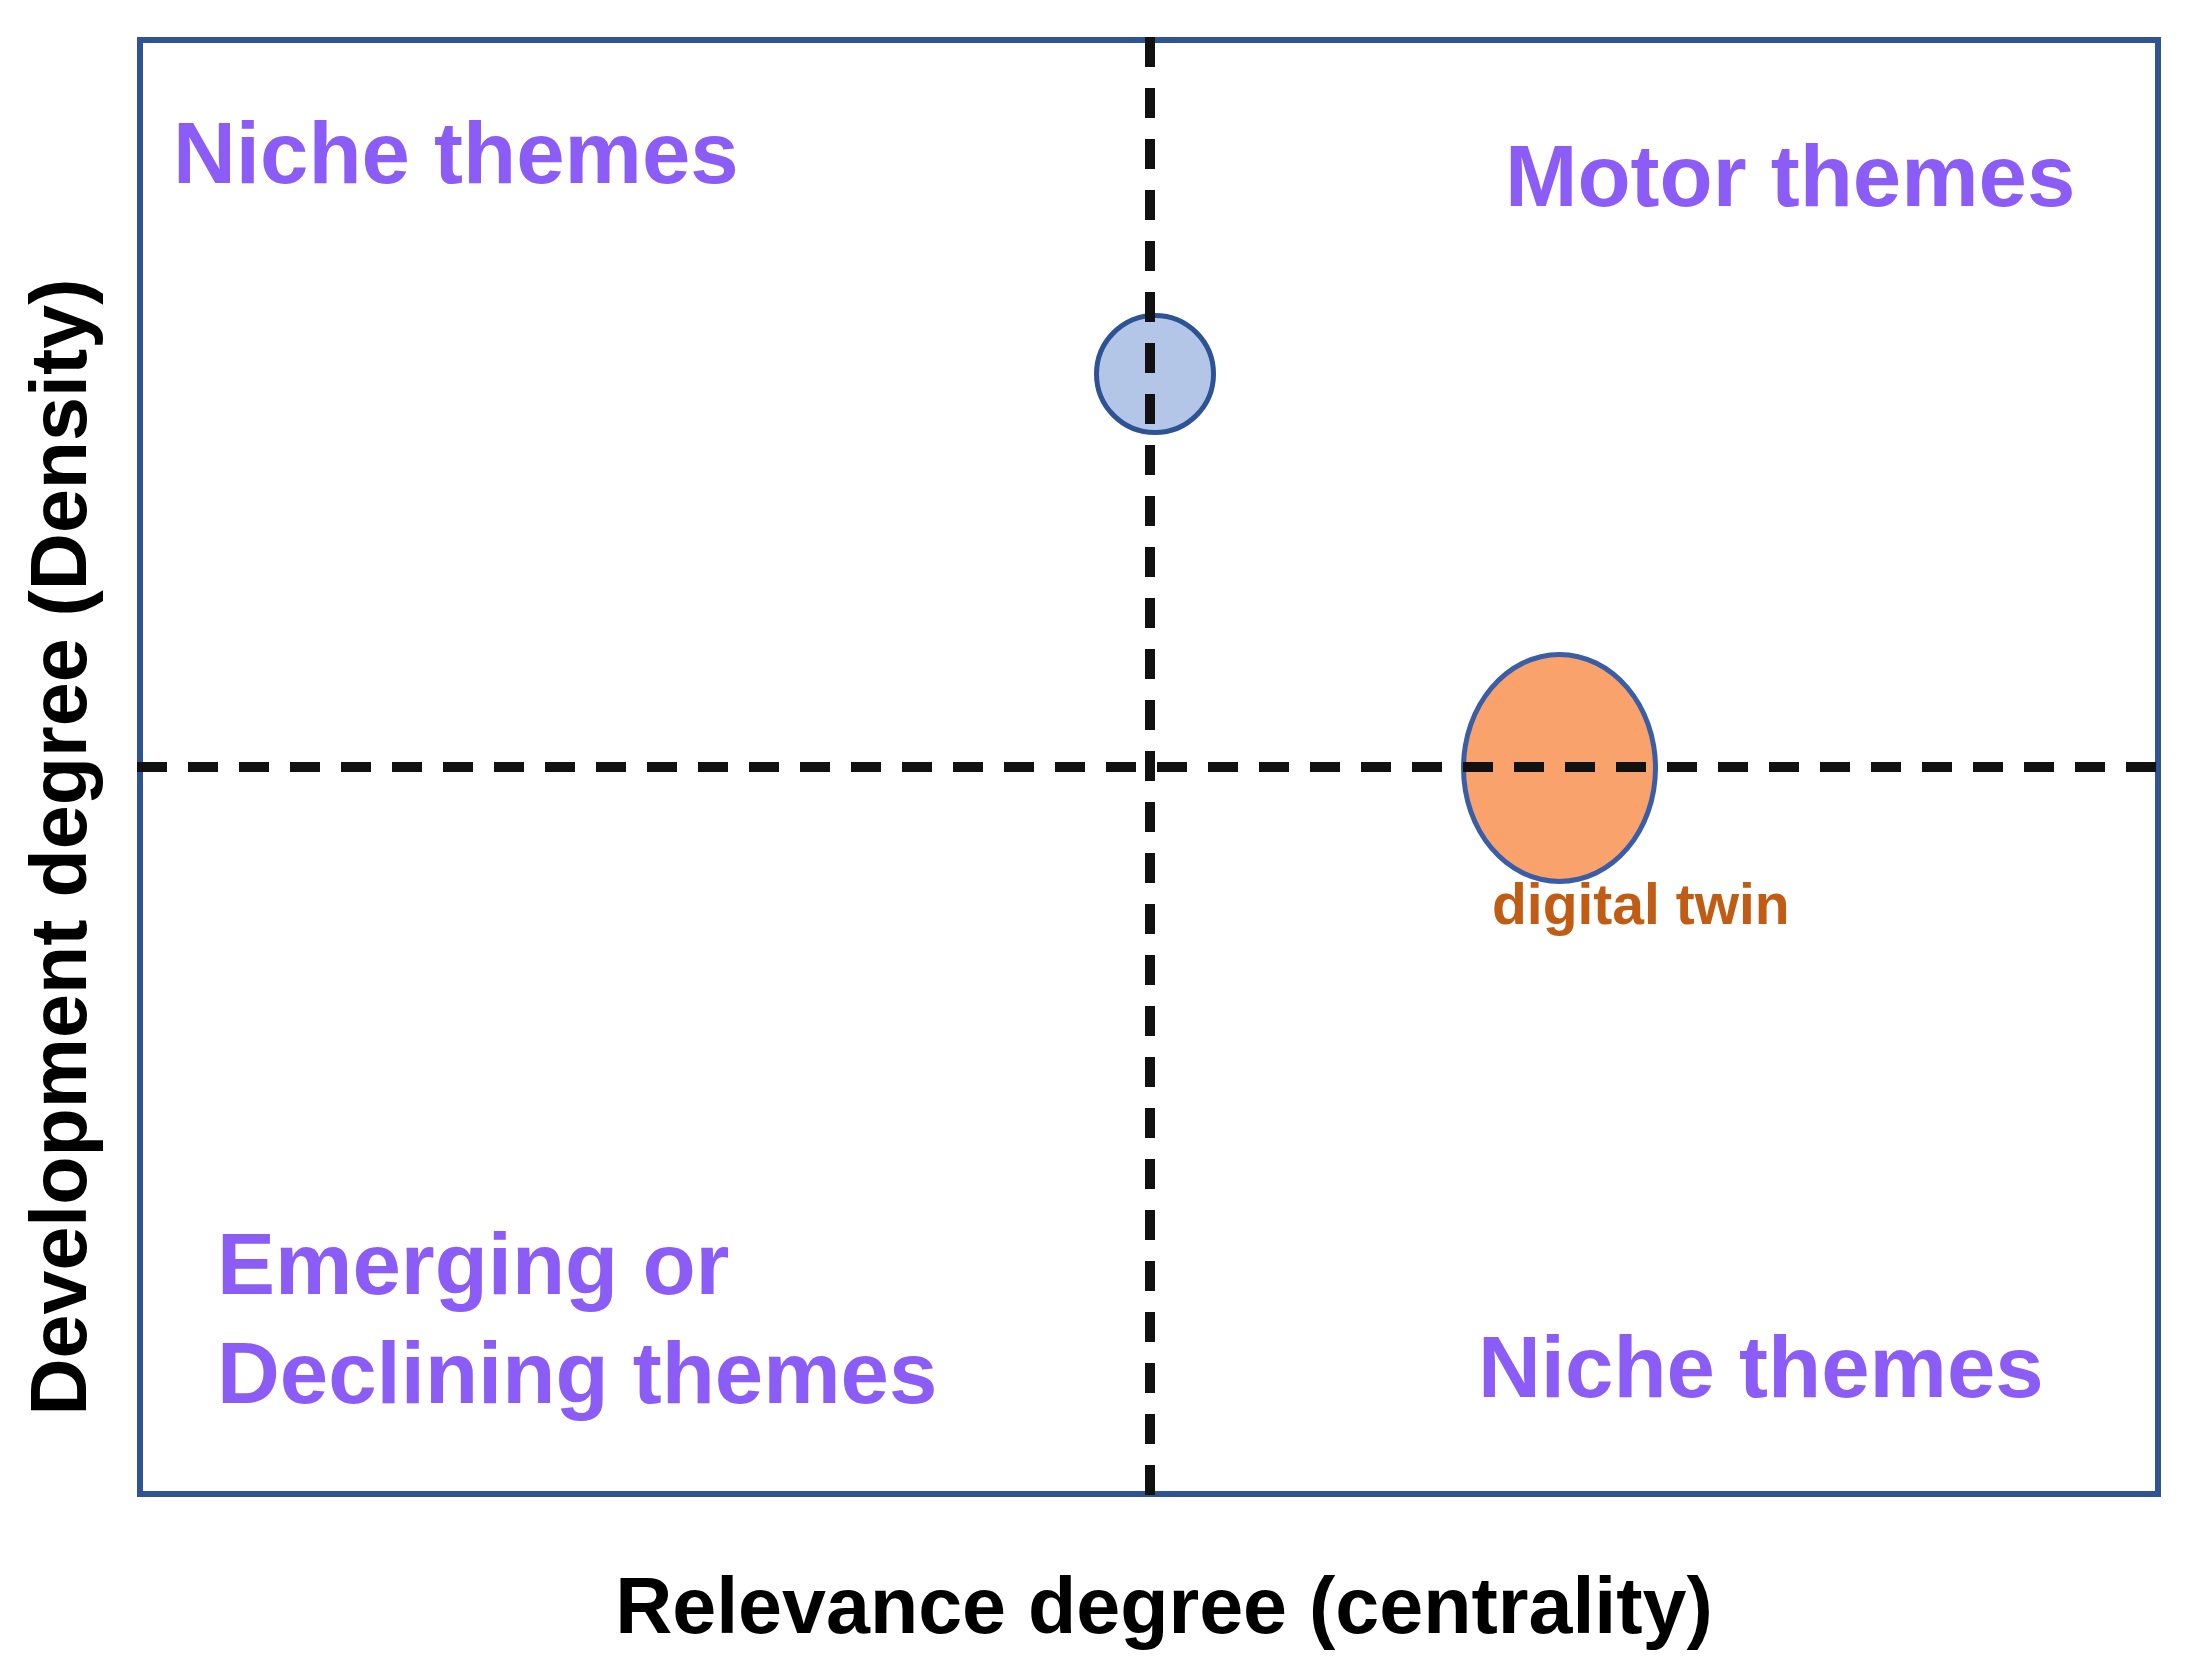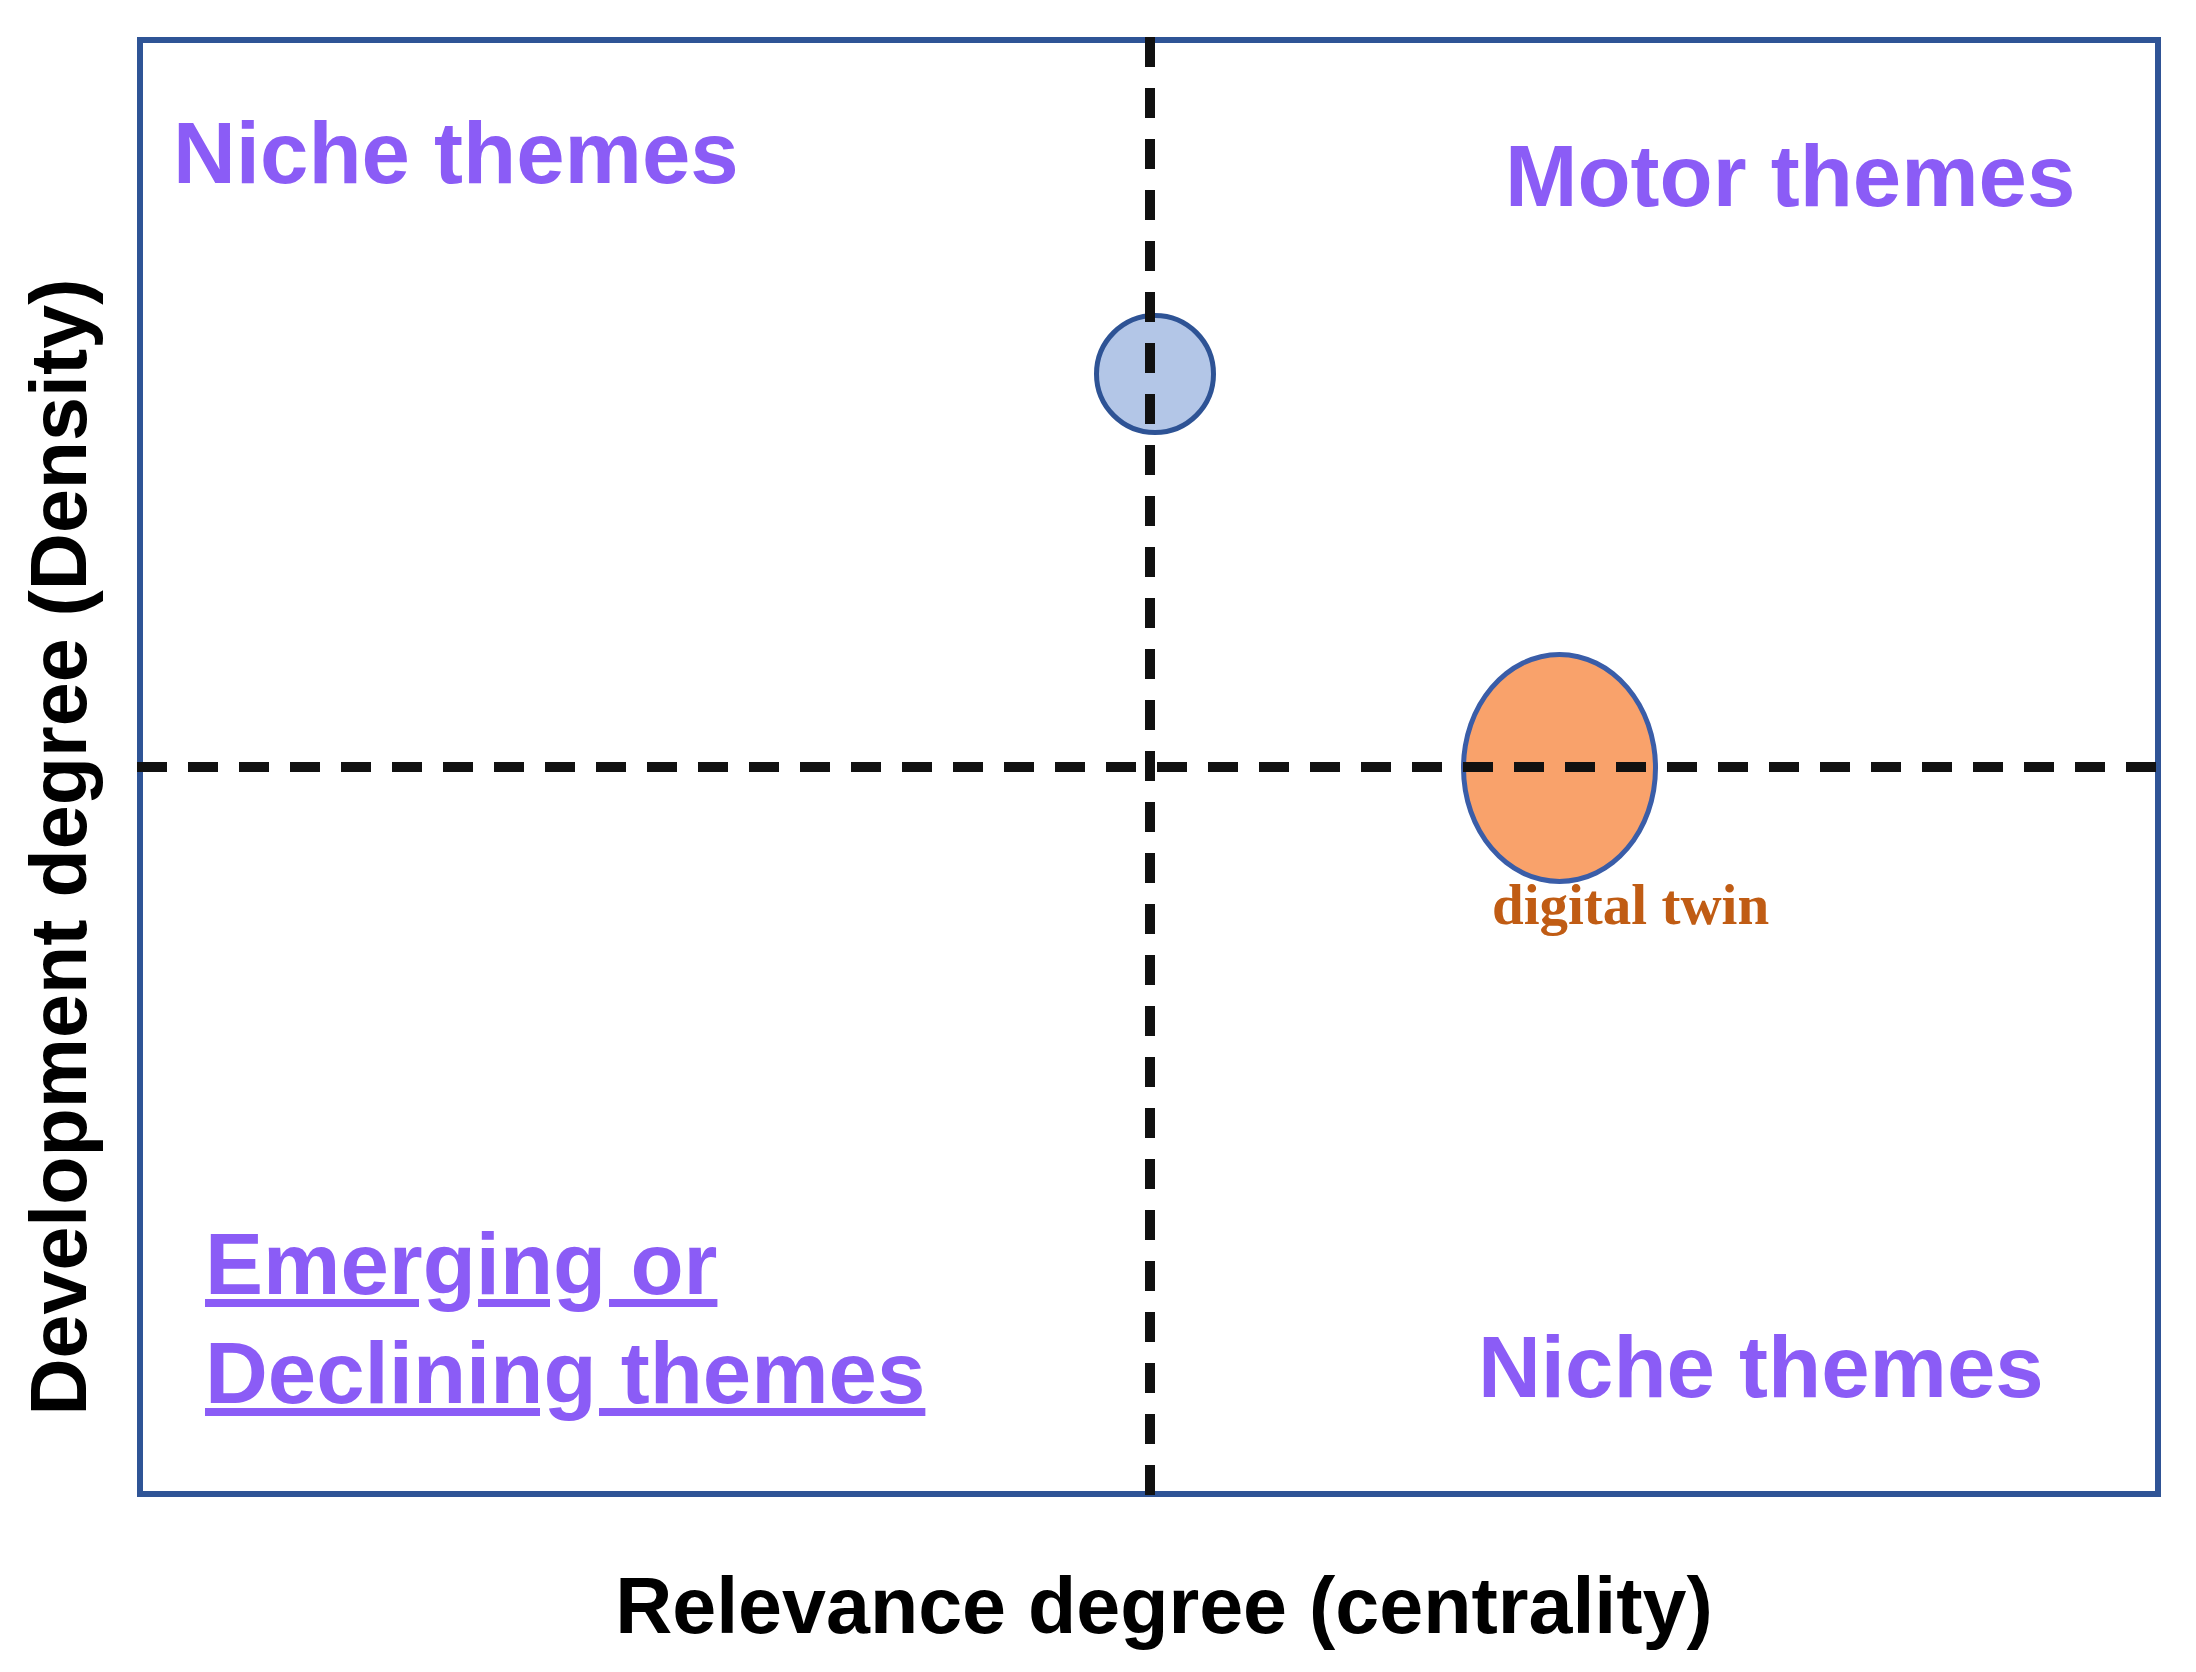--- a/index.html
+++ b/index.html
@@ -50,21 +50,21 @@
     position: absolute;
     color: #8b5cf6;
     font-size: 87px;
     font-weight: bold;
     line-height: 1.25;
     white-space: nowrap;
     z-index: 3;
   }
   .quad-niche    { left: 173px;  top: 99px; }
   .quad-motor    { left: 1505px; top: 99px; margin-top: 23px; }
-  .quad-emerging { left: 205px;  top: 1210px; text-decoration: underline; }
+  .quad-emerging { left: 217px;  top: 1210px; }
   .quad-basic    { left: 1478px; top: 1313px; }
   
   .bubble {
     position: absolute;
     box-sizing: border-box;
     border-radius: 50%;
     z-index: 4;
   }
   .bubble-bigdata {
     left: 1094px;
@@ -93,21 +93,20 @@
   }
   .label-bigdata {
     left: 855px;
     top: 347px;
     color: #2e5395;
   }
   .label-digitaltwin {
     left: 1492px;
     top: 865px;
     color: #c05c14;
-    font-family: Liberation Serif, serif;
   }
   
   .x-axis-label {
     position: absolute;
     left: 1164px;
     top: 1606px;
     transform: translate(-50%, -50%);
     color: #000000;
     font-size: 79px;
     font-weight: bold;

